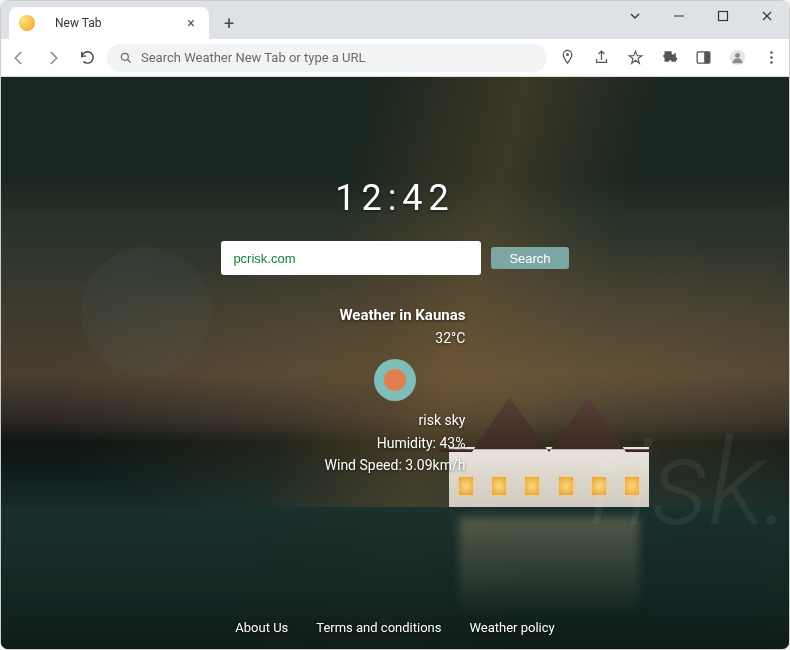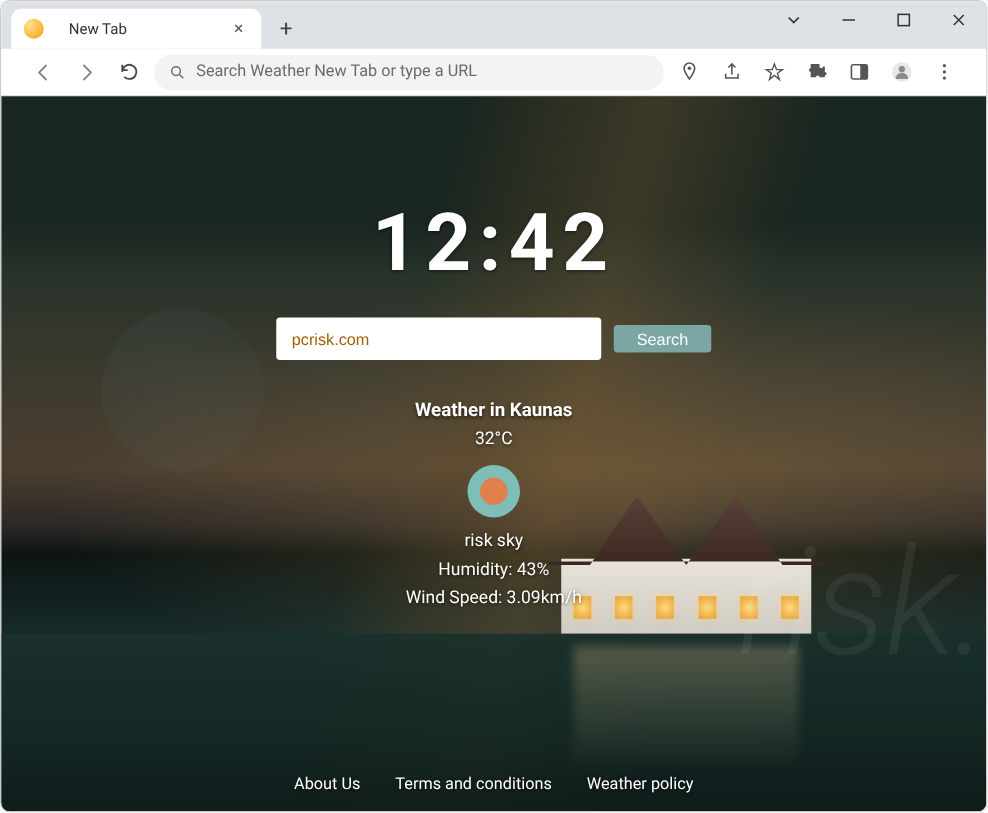--- a/index.html
+++ b/index.html
@@ -89,21 +89,21 @@
   cursor: pointer;
   color: #333;
 }
 .win-btn svg { width: 12px; height: 12px; }
 .toolbar {
   height: 38px;
   background: #fff;
   border-bottom: 1px solid #e0e0e0;
   display: flex;
   align-items: center;
-  padding: 0 20px;
+  padding: 0 4px;
   gap: 6px;
 }
 .nav-btn {
   width: 28px;
   height: 28px;
   display: flex;
   align-items: center;
   justify-content: center;
   color: #888;
   cursor: pointer;
@@ -238,55 +238,55 @@
 .center {
   position: absolute;
   inset: 0;
   display: flex;
   flex-direction: column;
   align-items: center;
   color: #fff;
   text-shadow: 0 1px 3px rgba(0,0,0,0.6);
 }
 .clock {
-  margin-top: 80px;
-  font-size: 64px;
-  font-weight: 700;
+  margin-top: 100px;
+  font-size: 36px;
+  font-weight: 400;
   letter-spacing: 6px;
 }
 .search-row {
   margin-top: 22px;
   display: flex;
   gap: 10px;
   align-items: center;
 }
 .search-input {
   width: 260px;
   height: 34px;
   background: #fff;
   border: none;
   border-radius: 3px;
   padding: 0 12px;
   font-size: 13px;
-  color: #a16207;
+  color: #15803d;
   outline: none;
 }
 .search-btn {
   height: 22px;
   padding: 0 18px;
   background: #7ba6a4;
   color: #fff;
   border: none;
   border-radius: 3px;
   font-size: 13px;
   cursor: pointer;
 }
 .weather {
   margin-top: 28px;
-  text-align: center;
+  text-align: right;
   font-size: 14px;
   line-height: 1.6;
 }
 .weather-title { font-weight: 700; font-size: 15px; }
 .weather-icon {
   width: 42px;
   height: 42px;
   margin: 10px auto 8px;
   border-radius: 50%;
   background: #7fbdb9;

